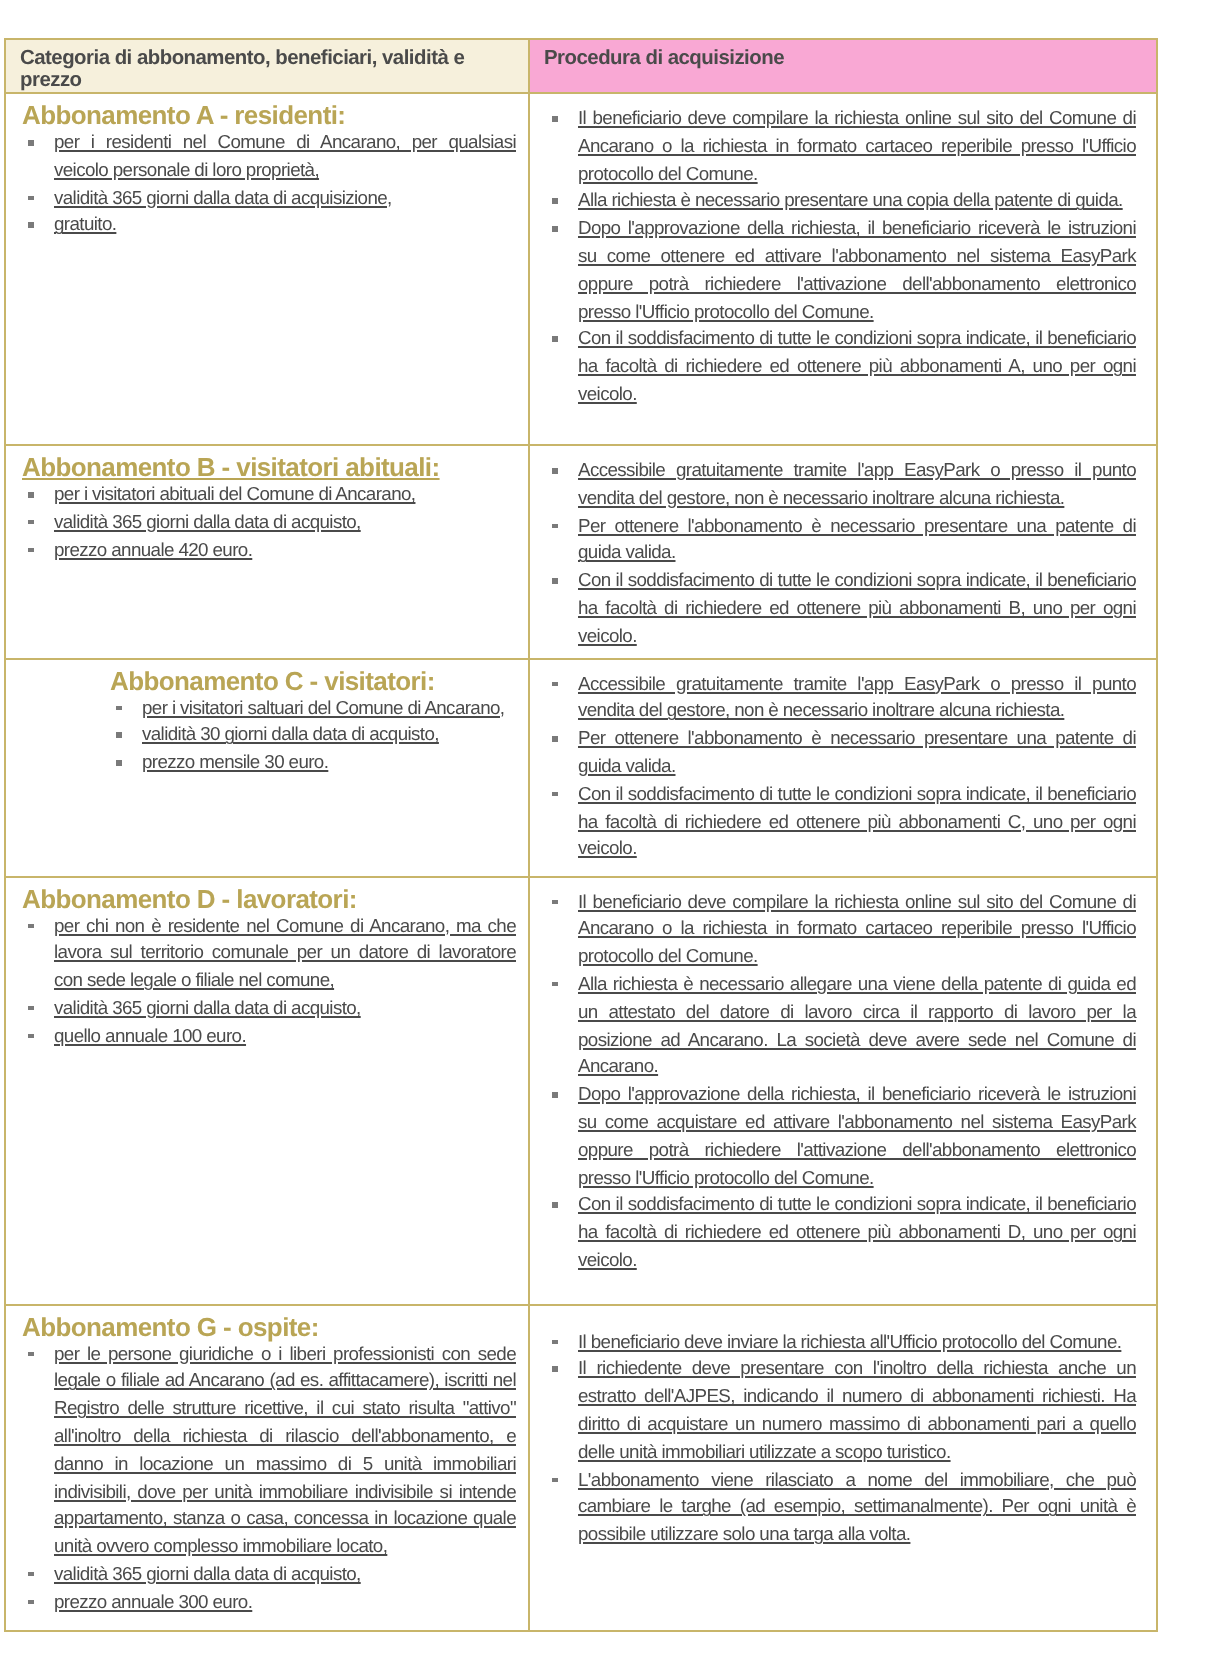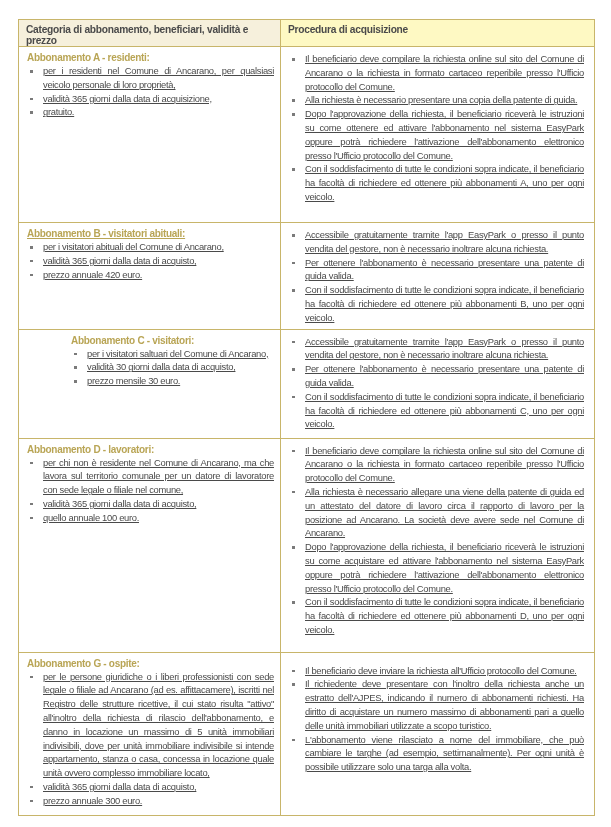--- a/index.html
+++ b/index.html
@@ -10,21 +10,21 @@
     body {
       width: 611px;
       height: 827px;
       position: relative;
       overflow: hidden;
       font-family: "Liberation Sans Narrow", "Liberation Sans", sans-serif;
       color: #4a4a4a;
     }
     .table {
       position: absolute;
-      left: 18px;
+      left: 2px;
       top: 19px;
       width: 576px;
       border: 1px solid #c8b56a;
       border-collapse: collapse;
       table-layout: fixed;
     }
     .table td, .table th {
       border: 1px solid #c8b56a;
       vertical-align: top;
       padding: 0;
@@ -49,21 +49,21 @@
     }
     .cell-inner {
       padding: 3px 6px 4px 8px;
     }
     .cell-inner.right {
       padding: 3px 10px 4px 8px;
     }
     .sub-title {
       color: #b9a555;
       font-weight: bold;
-      font-size: 10px;
+      font-size: 13px;
       line-height: 13px;
       margin-top: 1px;
     }
     ul {
       list-style: none;
       margin: 0;
       padding: 0;
     }
     li {
       position: relative;
@@ -95,21 +95,21 @@
 <body>
 
 <table class="table" style="border-color: rgb(200, 181, 106);">
   <colgroup>
     <col class="col-left">
     <col class="col-right">
   </colgroup>
   <thead>
     <tr>
       <th style="border-color: rgb(200, 181, 106); background: rgb(246, 240, 220);">Categoria di abbonamento, beneficiari, validità e prezzo</th>
-      <th style="border-color: rgb(200, 181, 106); background: #fef9c3;">Procedura di acquisizione</th>
+      <th style="border-color: rgb(200, 181, 106); background: #f9a8d4;">Procedura di acquisizione</th>
     </tr>
   </thead>
   <tbody>
 
     <tr class="row-a">
       <td style="border-color: rgb(200, 181, 106);">
         <div class="cell-inner left">
           <div class="sub-title" style="color: rgb(185, 165, 85);">Abbonamento A - residenti:</div>
           <ul>
             <li>per i residenti nel Comune di Ancarano, per qualsiasi veicolo personale di loro proprietà,</li>

